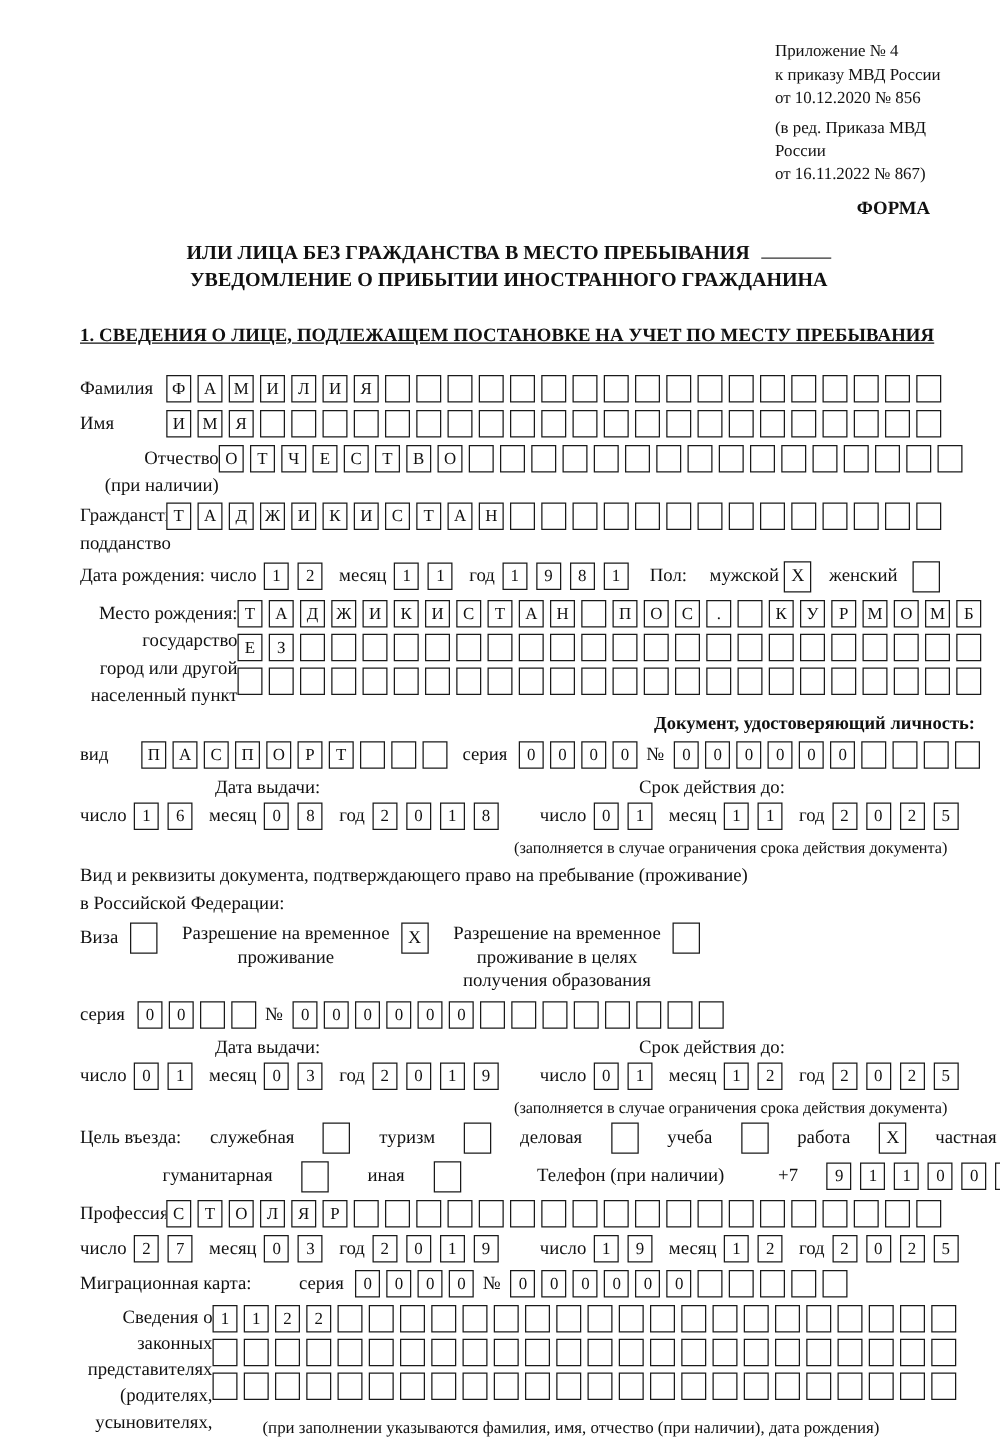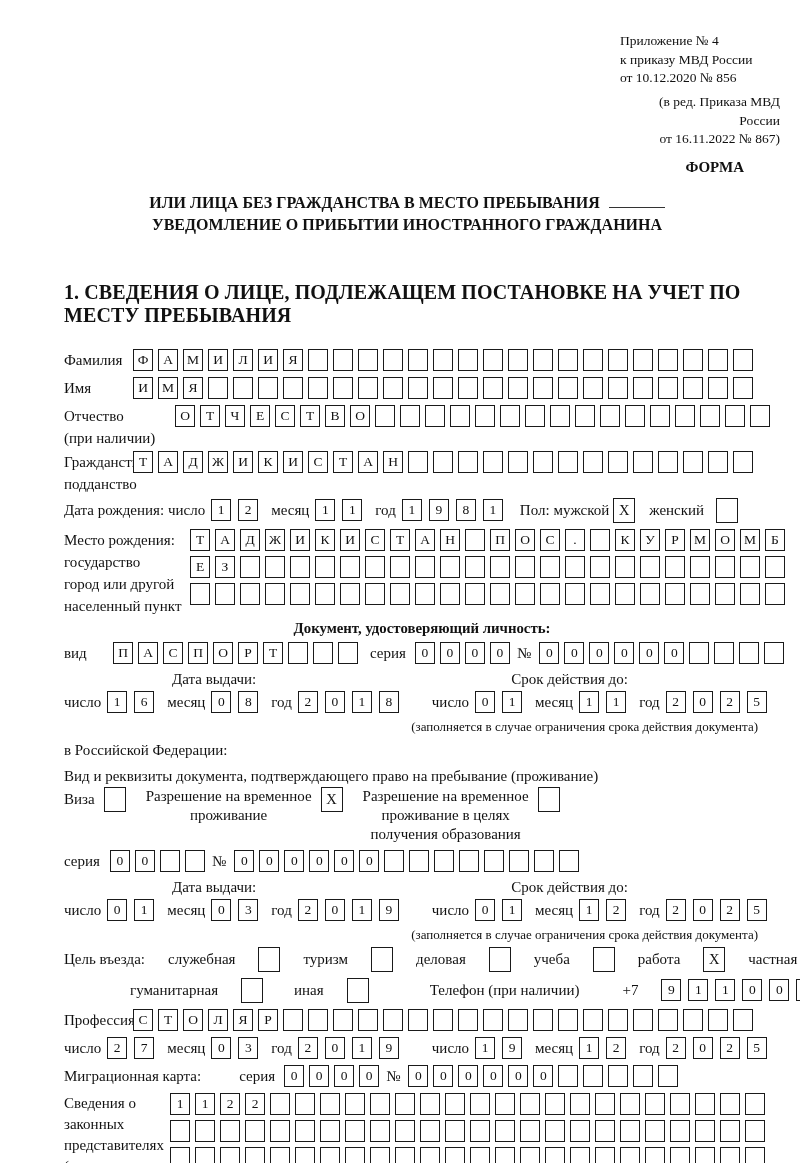--- a/index.html
+++ b/index.html
@@ -1,28 +1,28 @@
 <!DOCTYPE html>
 <html><head>
 <meta charset="utf-8">
 <style>
   html,body{margin:0;padding:0;background:#ffffff;}
   .page{width:800px;height:1163px;background:#fff;color:#111;position:relative;overflow:hidden;
         font-family:"Liberation Serif","DejaVu Serif",serif;font-size:15px;
         padding:32px 20px 0 64px;box-sizing:border-box;}
   .ref{margin-left:556px;font-size:13.5px;line-height:1.38;}
-  .ref .amend{margin-top:5px;text-align:right;}
+  .ref .amend{margin-top:5px;}
   .forma{text-align:right;font-weight:bold;font-size:15px;margin:10px 36px 0 0;}
   .title{text-align:center;font-weight:bold;font-size:16px;line-height:1.4;margin:16px 30px 0 0;}
   .blank-line{display:inline-block;width:56px;height:14px;border-bottom:1.8px solid #333;margin-left:9px;}
-  .sec{font-weight:bold;font-size:20px;margin-top:44px;letter-spacing:.1px;}
+  .sec{font-weight:bold;font-size:15px;margin-top:24px;letter-spacing:.1px;text-decoration:underline;}
   .row{display:flex;align-items:flex-start;margin-bottom:6px;}
   .lbl{font-size:15px;line-height:22px;flex:none;white-space:nowrap;}
   .lbl-col{display:flex;flex-direction:column;flex:none;}
-  .lbl-col span{font-size:15px;line-height:22px;}
+  .lbl-col span{font-size:15px;line-height:22px;text-align:right;}
   .cells{display:flex;flex:none;}
   .cell{width:20px;height:22px;border:1.5px solid #1a1a1a;margin-right:5px;box-sizing:border-box;
         display:inline-flex;align-items:center;justify-content:center;font-size:13.5px;flex:none;background:#fff;}
   .sp .cell{margin-right:7px;}
   .cbx .cell{width:22px;height:25px;margin-right:0;font-size:14.5px;}
   .cellcol{display:flex;flex-direction:column;gap:5px;}
   .dategrp{display:flex;align-items:center;gap:6px;flex:none;}
   .dhdr{font-size:15px;line-height:19px;}
   .capt{font-size:13px;text-align:right;margin:0 22px 4px 0;}
   .opt{display:flex;align-items:flex-start;gap:9px;}
@@ -201,21 +201,21 @@
         </span>
       <span class="lbl">год</span>
       <span class="cells">
           <span class="cell">1</span>
           <span class="cell">9</span>
           <span class="cell">8</span>
           <span class="cell">1</span>
         </span>
     </span>
     <span class="lbl" style="margin-left:10px">Пол:</span>
-    <span class="lbl" style="margin-left:4px">мужской</span>
+    <span class="lbl" style="margin-left:18px">мужской</span>
     <span class="cells cbx" style="margin-left:4px">
         <span class="cell">X</span>
       </span>
     <span class="lbl" style="margin-left:14px">женский</span>
     <span class="cells cbx" style="margin-left:12px">
         <span class="cell"></span>
       </span>
   </div>
 
   <div class="row" style="margin-bottom:3px">
@@ -300,21 +300,21 @@
           <span class="cell"></span>
           <span class="cell"></span>
           <span class="cell"></span>
           <span class="cell"></span>
           <span class="cell"></span>
           <span class="cell"></span>
         </span>
     </span>
   </div>
 
-  <div style="text-align:center;font-weight:bold;font-size:14.8px;margin:2px 0 5px 0">Документ, удостоверяющий личность:</div>
+  <div style="text-align:right;font-weight:bold;font-size:14.8px;margin:2px 0 5px 0">Документ, удостоверяющий личность:</div>
 
   <div class="row">
     <span class="lbl" style="width:49px">вид</span>
     <span class="cells">
         <span class="cell">П</span>
         <span class="cell">А</span>
         <span class="cell">С</span>
         <span class="cell">П</span>
         <span class="cell">О</span>
         <span class="cell">Р</span>
@@ -386,22 +386,22 @@
           <span class="cell">2</span>
           <span class="cell">0</span>
           <span class="cell">2</span>
           <span class="cell">5</span>
         </span>
     </span>
   </div>
 
   <div class="capt">(заполняется в случае ограничения срока действия документа)</div>
 
+  <div style="font-size:15px;line-height:22px;margin-top:2px">Вид и реквизиты документа, подтверждающего право на пребывание (проживание)</div>
   <div style="font-size:15px;line-height:22px;margin-bottom:4px">в Российской Федерации:</div>
-  <div style="font-size:15px;line-height:22px;margin-top:2px">Вид и реквизиты документа, подтверждающего право на пребывание (проживание)</div>
 
   <div class="row">
     <span class="opt one">
       <span class="optlines">
           <span>Виза</span>
         </span>
       <span class="cells cbx">
           <span class="cell"></span>
         </span>
     </span>

